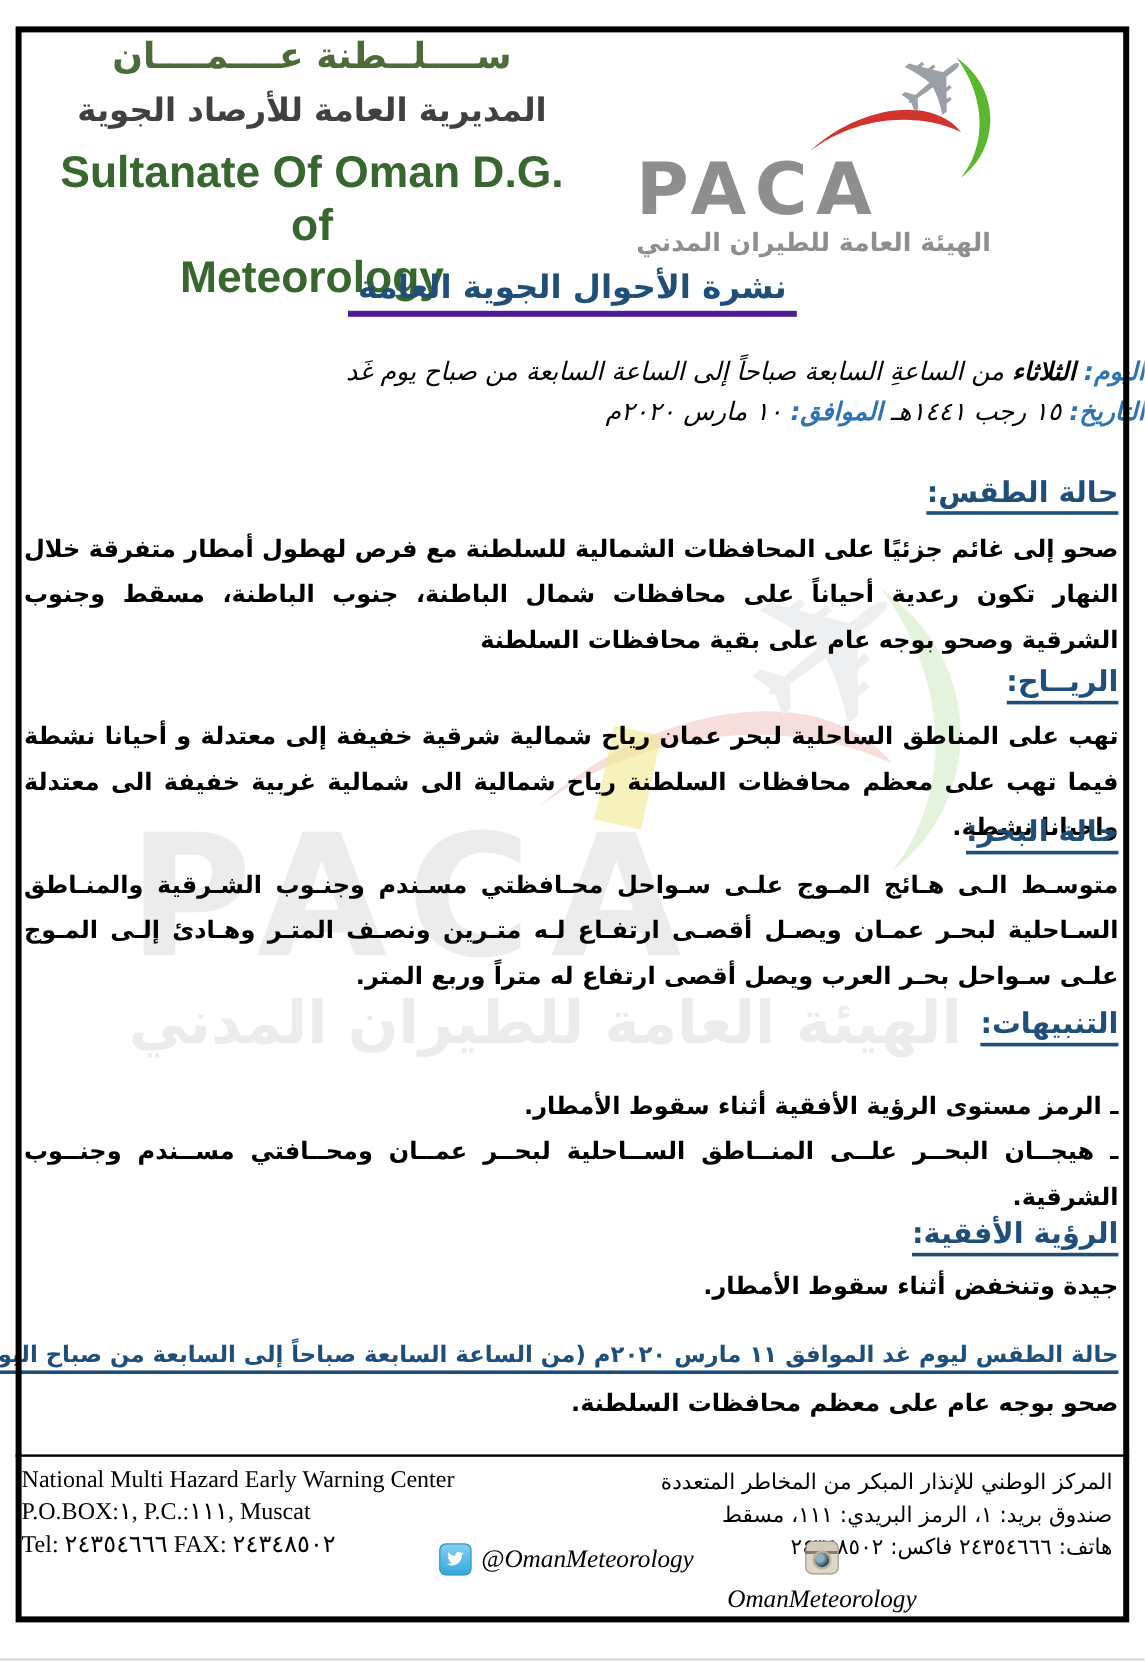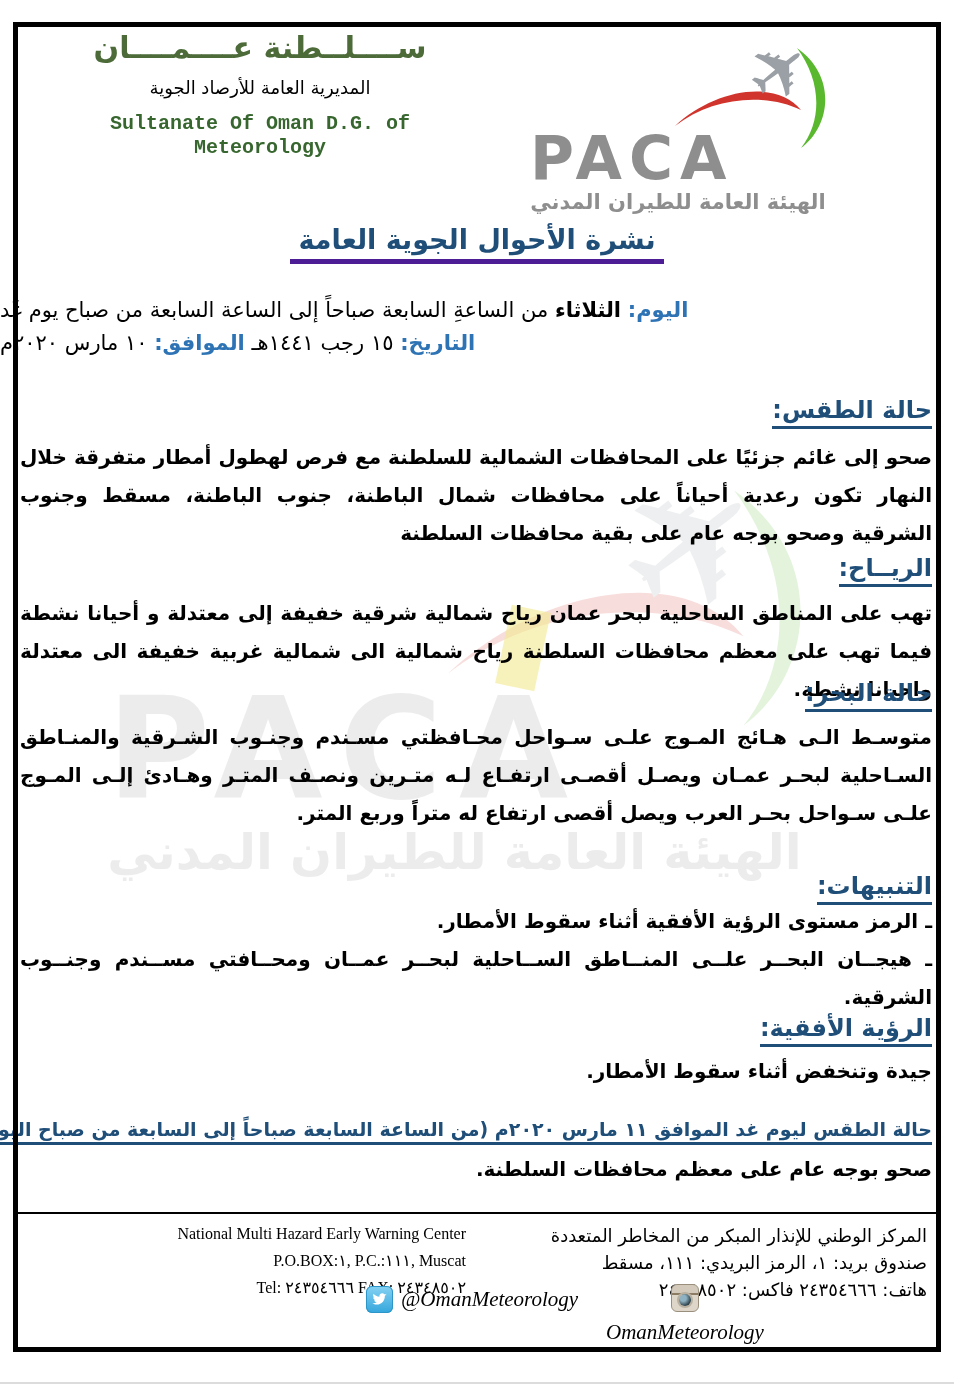--- a/index.html
+++ b/index.html
@@ -11,61 +11,61 @@
              transform:scale(2.35);transform-origin:top left;opacity:.16;z-index:0;pointer-events:none;}
   .wm-yellow{position:absolute;left:503px;top:608px;width:40px;height:80px;background:#f1e98d;
              opacity:.6;transform:rotate(12deg);z-index:0;}
   .content{position:absolute;inset:0;z-index:1;padding-left:24px;}
   .frame{position:absolute;left:13px;top:22px;width:928px;height:1330px;border:5px solid #000;
          box-sizing:border-box;z-index:2;pointer-events:none;}
 
   
   .org{position:absolute;left:45px;top:30px;width:430px;text-align:center;}
   .org-ar1{direction:rtl;font-size:30px;font-weight:bold;color:#4C6B39;}
-  .org-ar2{direction:rtl;font-size:18px;font-weight:normal;color:#000000;margin-top:12px;}
-  .org-en{font-family:Liberation Mono, monospace;font-size:20px;font-weight:bold;color:#37672F;
+  .org-ar2{direction:rtl;font-size:27px;font-weight:bold;color:#404040;margin-top:12px;}
+  .org-en{font-family:Liberation Sans, sans-serif;font-size:37px;font-weight:bold;color:#37672F;
           margin-top:14px;line-height:1.18;}
 
   .paca-logo{position:relative;width:300px;height:165px;}
   .logo-box{position:absolute;left:528px;top:52px;}
   .paca-graphic{position:absolute;right:-8px;top:-12px;width:165px;height:128px;}
   .paca-plane{position:absolute;right:26px;top:-6px;font-size:74px;line-height:1;color:#9aa0a5;
               transform:rotate(-38deg);}
   .paca-wordmark{position:absolute;left:2px;top:76px;font-size:60px;line-height:1;font-weight:bold;
                  letter-spacing:7px;color:#8e8e8e;}
   .paca-subtitle{position:absolute;left:0;top:138px;width:300px;direction:rtl;text-align:center;
                  font-size:21px;font-weight:bold;color:#8e8e8e;}
 
   
   .title-wrap{position:absolute;top:224px;left:0;width:954px;text-align:center;}
   .title{display:inline-block;direction:rtl;color:#1F4E79;font-weight:bold;font-size:27px;
          border-bottom:5px solid #4c1d95;padding:0 8px 4px;}
-  .validity{position:absolute;top:294px;left:0;width:954px;text-align:left;direction:rtl;
-            font-size:21px;line-height:33px;}
+  .validity{position:absolute;top:294px;left:0;width:954px;text-align:right;direction:rtl;
+            font-size:21px;line-height:33px;font-style:italic;}
   .lbl{color:#2E74B5;font-weight:bold;}
   .strong{font-weight:bold;}
 
   
   .sec-h{position:absolute;right:22px;direction:rtl;white-space:nowrap;}
   .sec-h > span{display:inline-block;color:#1F4E79;font-weight:bold;font-size:24px;
                 border-bottom:3px solid #1F4E79;padding-bottom:2px;}
   .sec-b{position:absolute;left:20px;right:22px;direction:rtl;text-align:justify;
          font-weight:bold;font-size:20px;line-height:38px;color:#000;}
   .h-weather{top:396px;text-align:right;} .b-weather{top:438px;}
   .h-winds{top:554px;}   .b-winds{top:594px;}
   .h-sea{top:679px;}     .b-sea{top:718px;}
-  .h-warn{top:872px;text-decoration:underline;}    .b-warn{top:902px;}
+  .h-warn{top:839px;text-decoration:underline;}    .b-warn{top:902px;}
   .h-vis{top:1014px;}    .b-vis{top:1052px;}
   .h-tomorrow{top:1118px;} .h-tomorrow > span{font-size:19px;}
   .b-tomorrow{top:1150px;}
 
   
   .fdiv{position:absolute;left:13px;top:1212px;width:928px;height:2px;background:#000;}
-  .f-en{position:absolute;left:18px;top:1220px;width:448px;text-align:right;
-        font-family:"Liberation Serif",serif;font-size:16px;line-height:27px;}
+  .f-en{position:absolute;left:18px;top:1220px;width:448px;text-align:left;
+        font-family:"Liberation Serif",serif;font-size:20px;line-height:27px;}
   .f-ar{position:absolute;left:495px;top:1222px;width:432px;direction:rtl;text-align:right;
         font-size:18px;line-height:27px;}
   .social{position:absolute;top:1286px;left:0;width:954px;height:34px;}
   .soc-item{position:absolute;display:flex;align-items:center;gap:8px;}
   .it{font-style:italic;font-family:"Liberation Serif",serif;font-size:21px;color:#000;text-decoration:none;}
   .fb{left:86px;top:3px;} .tw{left:366px;top:0;} .ig{left:606px;top:-2px;flex-direction:column;}
   .tw-icon{width:27px;height:27px;border-radius:6px;display:flex;align-items:center;justify-content:center;
            background:linear-gradient(180deg,#86d2f3,#33a6dc);box-shadow:inset 0 0 0 1px #2d95c8;}
   .ig-icon{width:28px;height:28px;border-radius:6px;position:relative;border:1px solid #97m;
            border:1px solid #9a8f7d;box-sizing:border-box;

